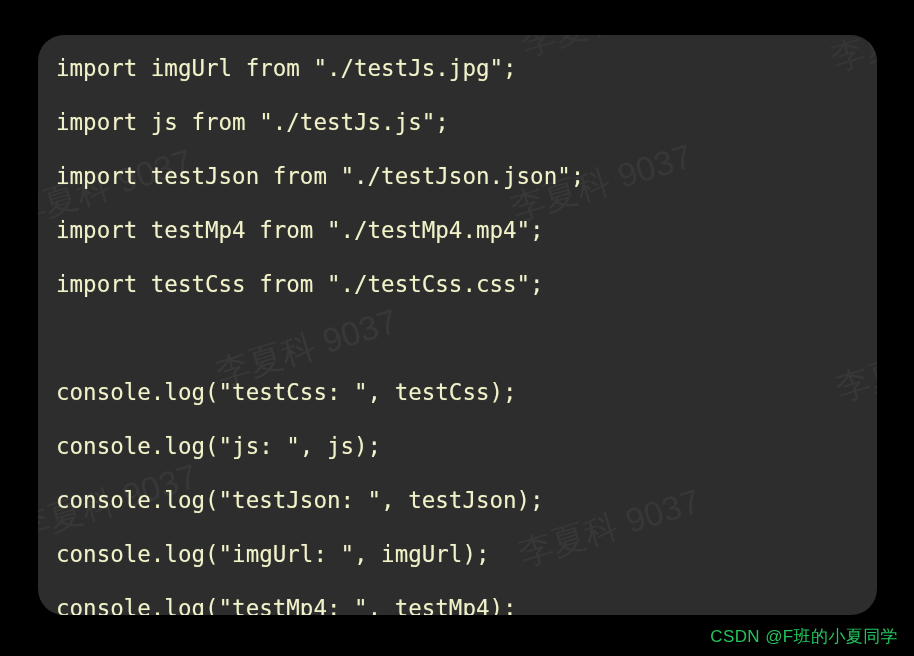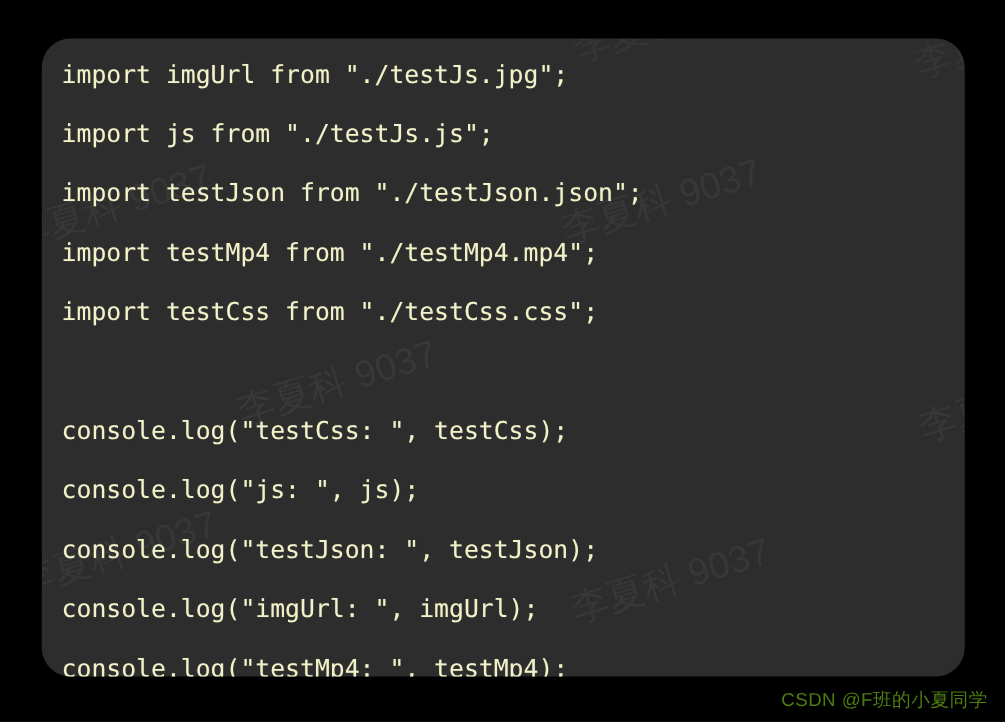--- a/index.html
+++ b/index.html
@@ -67,21 +67,21 @@
     font-weight: 400;
   }
 
   
   #footer-credit {
     position: absolute;
     right: 16px;
     bottom: 8px;
     font-family: "Liberation Sans", sans-serif;
     font-size: 17px;
-    color: #4d7c0f;
+    color: #22c55e;
     letter-spacing: 0.4px;
     z-index: 5;
   }
 </style>
 </head>
 <body>
 
 <div id="screenshot" style="background: rgb(0, 0, 0);">
 
   <div id="code-block" style="background: rgb(45, 45, 45);">

